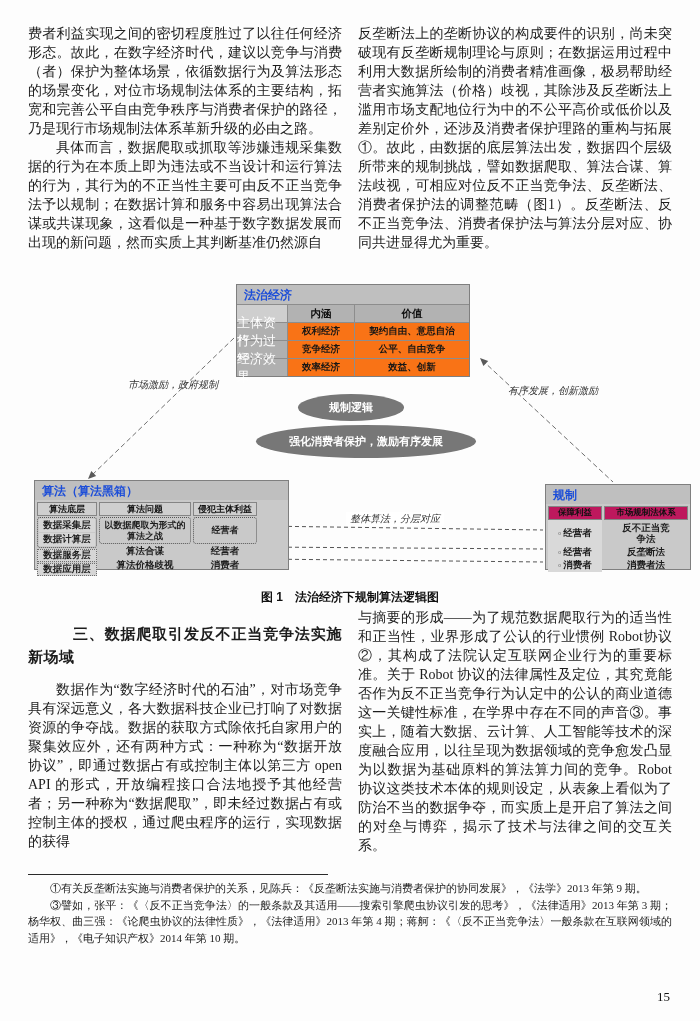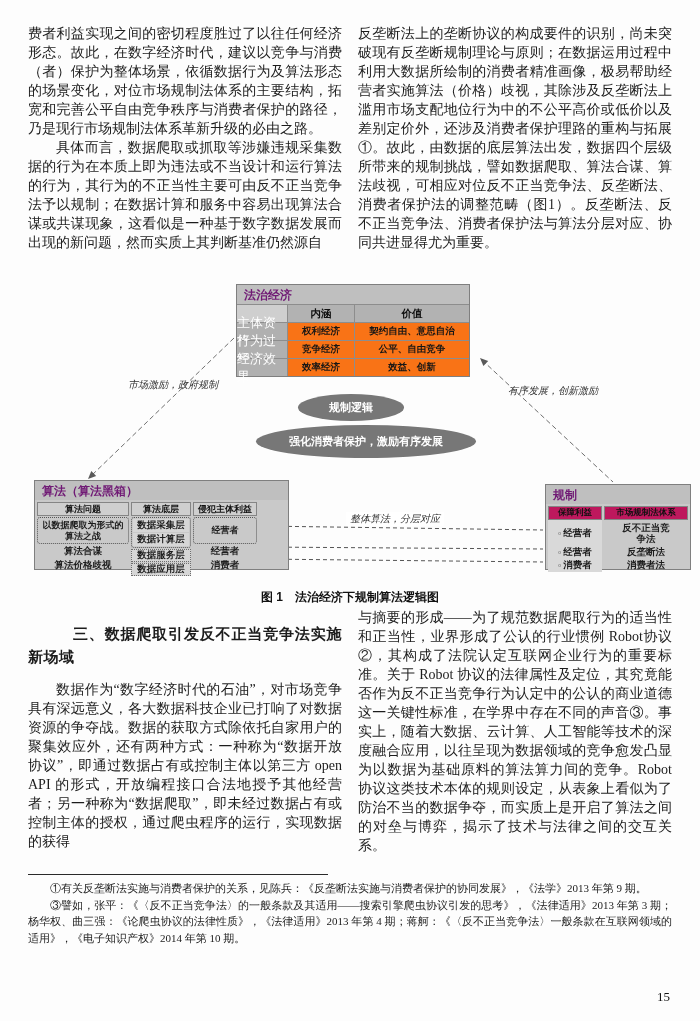--- a/index.html
+++ b/index.html
@@ -29,21 +29,21 @@
   .figure { margin-top:6px; }
   .diagram { position:relative; width:644px; height:302px; }
   .diagram svg { position:absolute; left:0; top:0; }
   .figure-caption {
     text-align:center; font-family:"Liberation Sans","DejaVu Sans",sans-serif;
     font-weight:bold; font-size:12px; margin-top:5px; color:#111;
   }
   .fig-box { position:absolute; background:#c9c9c9; border:1px solid #7f7f7f; }
   .fig-title {
     font-family:"Liberation Sans","DejaVu Sans",sans-serif;
-    font-weight:bold; font-size:12px; color:#701a75;
+    font-weight:bold; font-size:12px; color:#1d4ed8;
     padding:2px 0 2px 7px; background:#bfbfbf; height:19px;
   }
   
   .tb { left:208px; top:2px; width:234px; }
   .tb-grid {
     display:grid; grid-template-columns:50px 66px 114px;
     grid-auto-rows:17px; gap:1px; background:#8d8d8d;
     border-top:1px solid #8d8d8d;
     font-family:"Liberation Sans","DejaVu Sans",sans-serif;
   }
@@ -164,35 +164,35 @@
       <div class="edge-label" style="left:100px; top:96px;">市场激励，政府规制</div>
       <div class="edge-label" style="left:480px; top:102px;">有序发展，创新激励</div>
       <div class="edge-label mid" style="left:318px; top:230px;">整体算法，分层对应</div>
 
       <div class="ellipse small">规制逻辑</div>
       <div class="ellipse large">强化消费者保护，激励有序发展</div>
 
       <div class="fig-box ab">
         <div class="fig-title">算法（算法黑箱）</div>
         <div class="ab-table">
-          <div class="ab-col ab-c2">
-            <div class="ab-head">算法问题</div>
-            <div class="ab-dotted">以数据爬取为形式的算法之战</div>
-            <div class="ab-cell">算法合谋</div>
-            <div class="ab-cell">算法价格歧视</div>
-          </div>
           <div class="ab-col ab-c1">
             <div class="ab-head">算法底层</div>
             <div class="ab-group">
               <div class="ab-cell ab-layer">数据采集层</div>
               <div class="ab-cell ab-layer">数据计算层</div>
             </div>
             <div class="ab-cell ab-layer">数据服务层</div>
             <div class="ab-cell ab-layer">数据应用层</div>
           </div>
+          <div class="ab-col ab-c2">
+            <div class="ab-head">算法问题</div>
+            <div class="ab-dotted">以数据爬取为形式的算法之战</div>
+            <div class="ab-cell">算法合谋</div>
+            <div class="ab-cell">算法价格歧视</div>
+          </div>
           <div class="ab-col ab-c3">
             <div class="ab-head">侵犯主体利益</div>
             <div class="ab-dotted">经营者</div>
             <div class="ab-cell">经营者</div>
             <div class="ab-cell">消费者</div>
           </div>
         </div>
       </div>
 
       <div class="fig-box rb">

